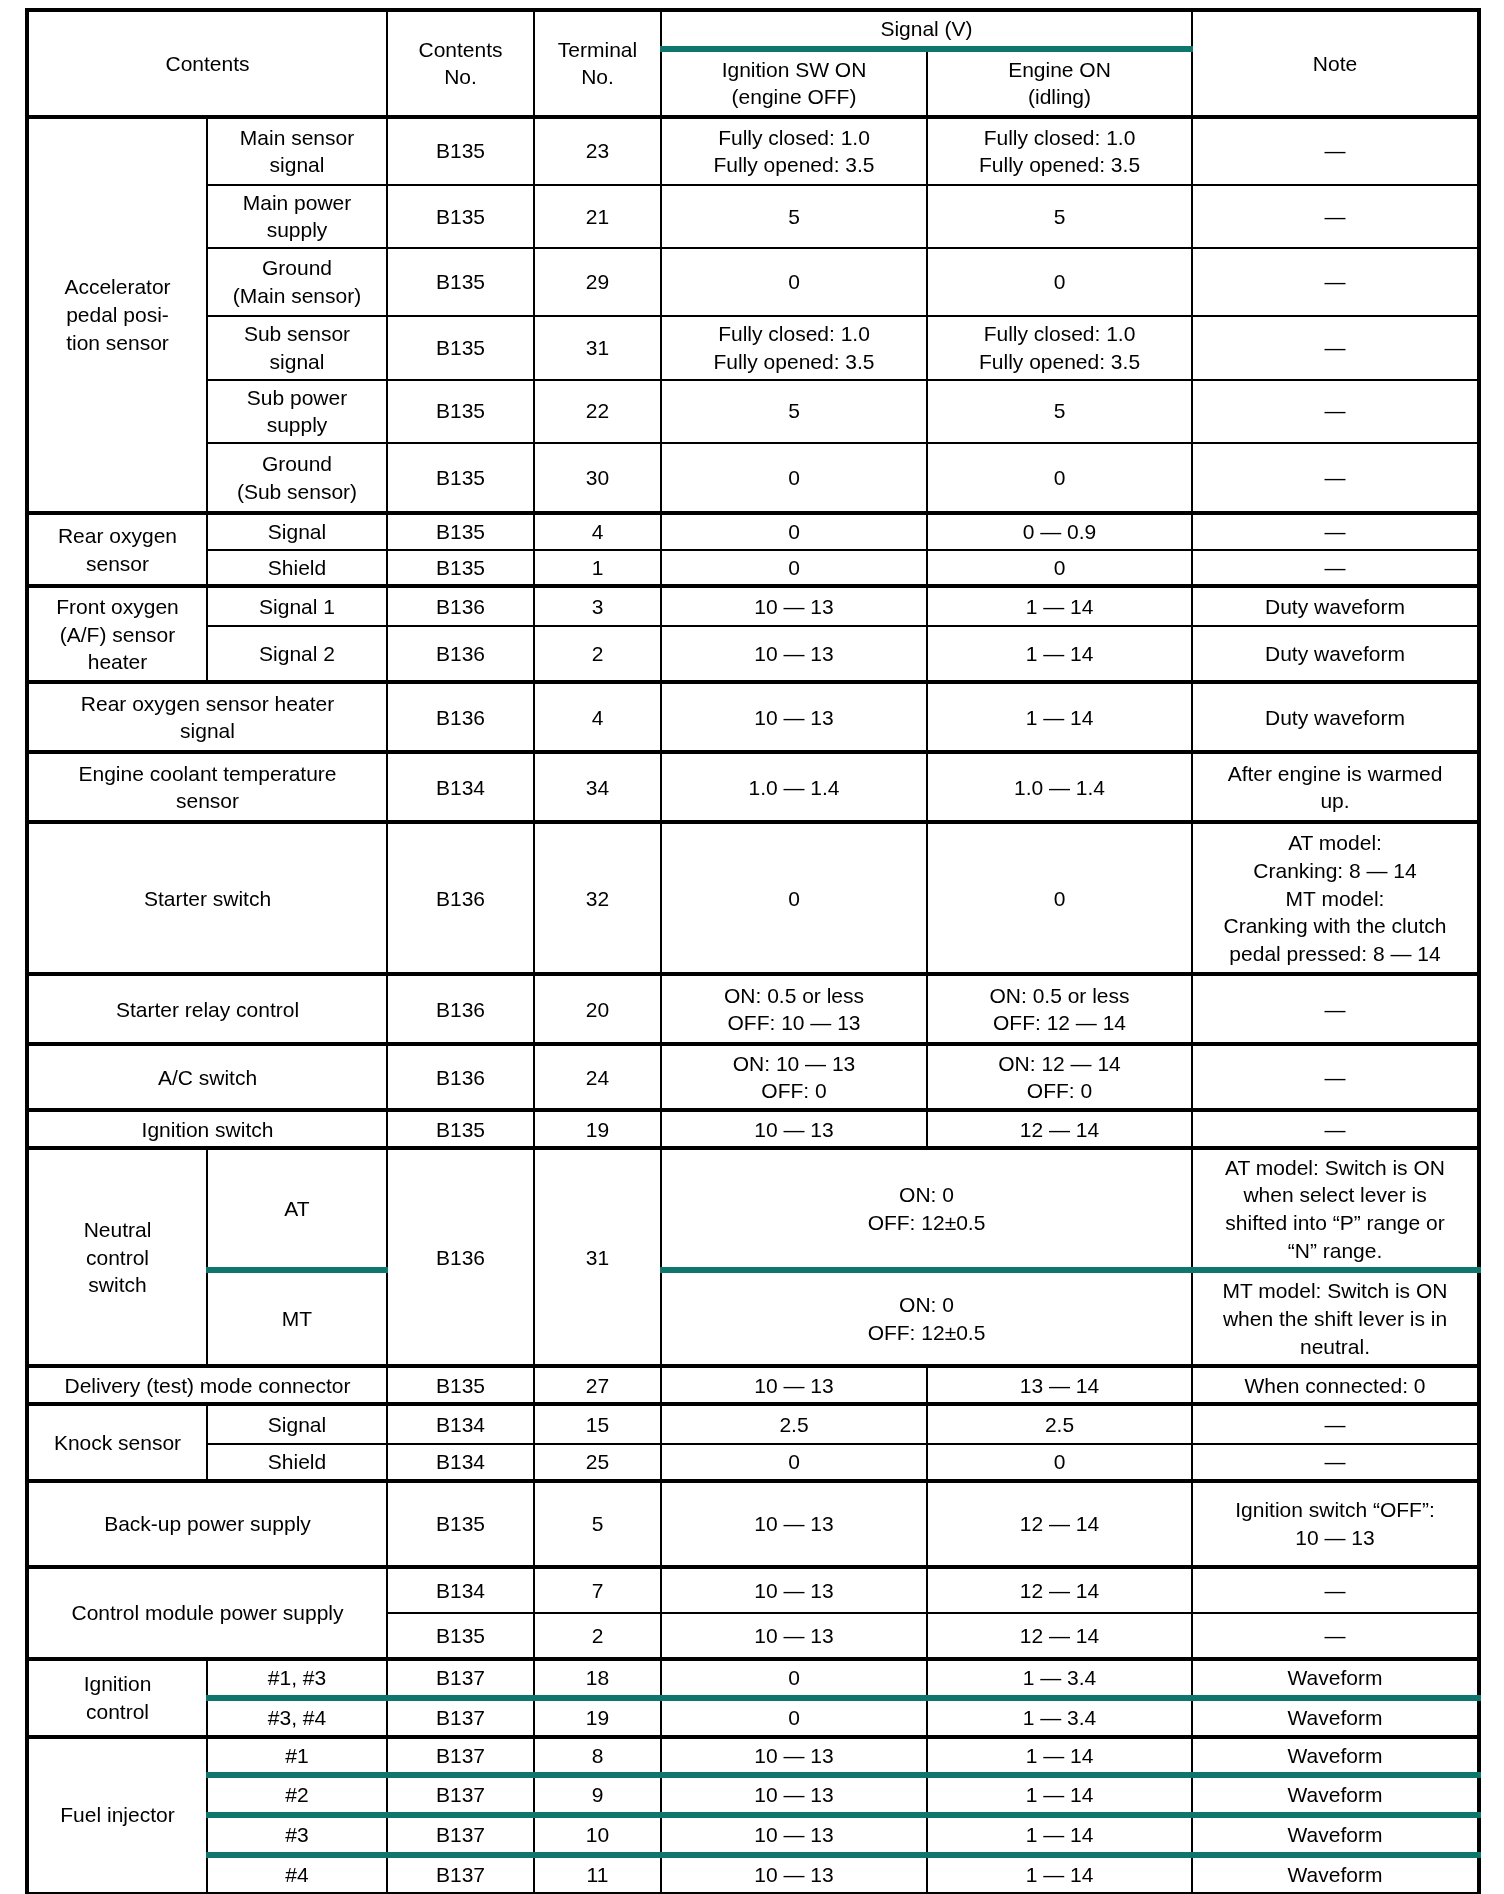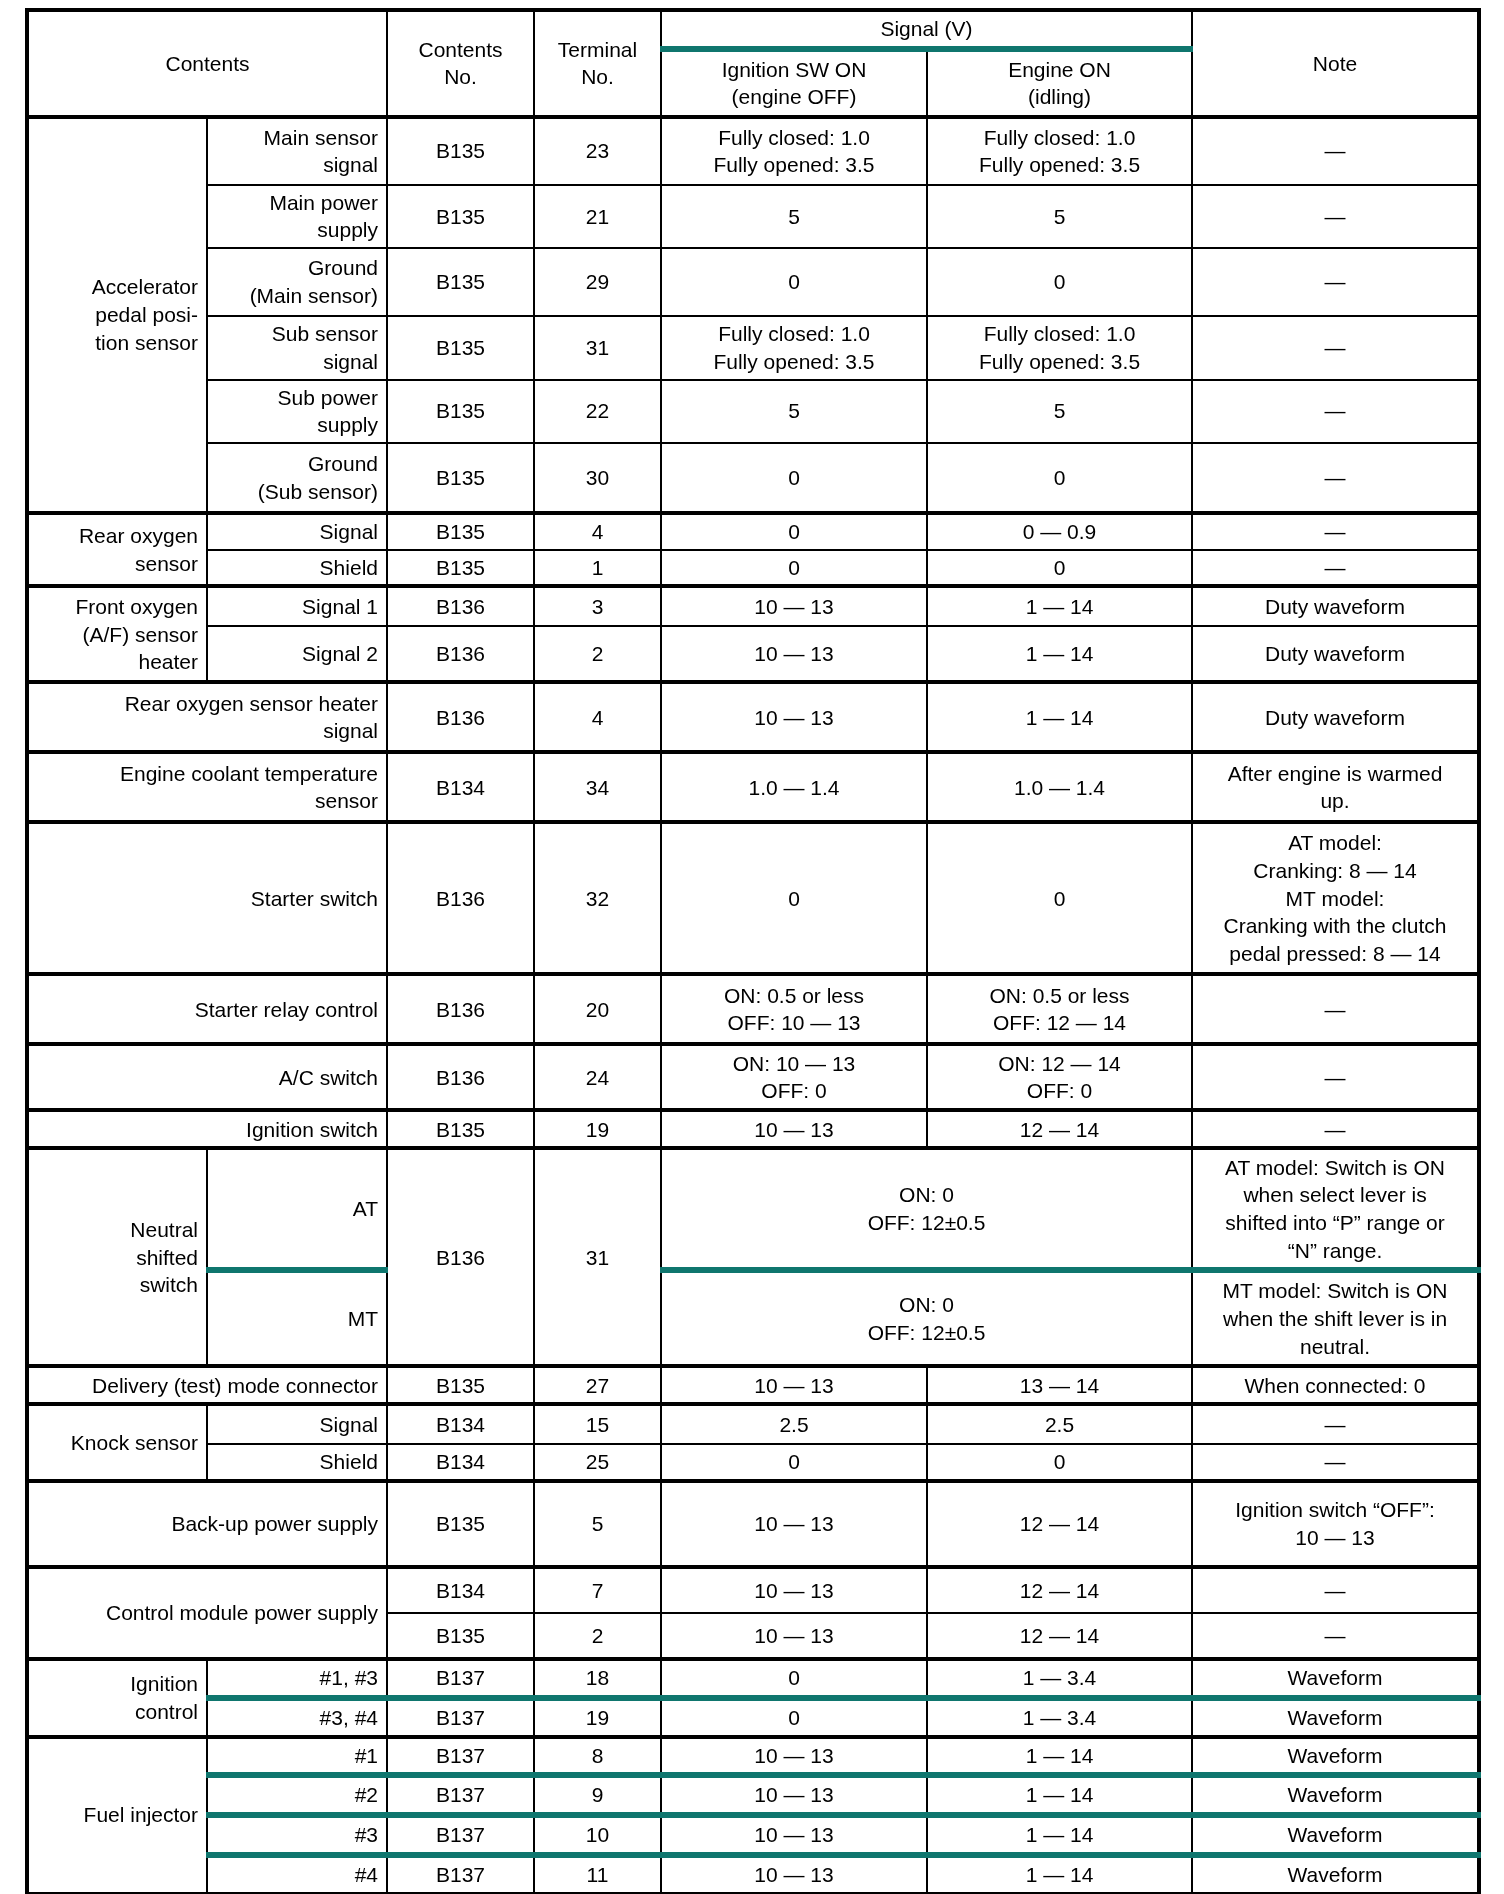--- a/index.html
+++ b/index.html
@@ -27,21 +27,21 @@
     border: 2px solid #000;
     font-size: 21px;
     line-height: 1.32;
     text-align: center;
     vertical-align: middle;
     white-space: pre-line;
     padding: 3px 8px;
     overflow: hidden;
     box-sizing: border-box;
   }
-  table.sigtable td.l { text-align: right; }
+  table.sigtable td.l { text-align: center; }
   table.sigtable td.gt { border-top: 4px solid #000; }   
   table.sigtable td.g3 { border-top: 6px solid #0f766e; }   
 </style>
 </head>
 <body>
 
 <div class="page">
 <table class="sigtable">
   <colgroup>
     <col style="width:180px">
@@ -231,21 +231,21 @@
     <td class="l gt" colspan="2">Ignition switch</td>
     <td class="gt">B135</td>
     <td class="gt">19</td>
     <td class="gt">10 — 13</td>
     <td class="gt">12 — 14</td>
     <td class="gt">—</td>
   </tr>
 
   <tr style="height:122px">
     <td class="l gt" rowspan="2">Neutral
-shifted
+control
 switch</td>
     <td class="l gt">AT</td>
     <td class="gt" rowspan="2">B136</td>
     <td class="gt" rowspan="2">31</td>
     <td class="gt" colspan="2">ON: 0
 OFF: 12±0.5</td>
     <td class="gt">AT model: Switch is ON
 when select lever is
 shifted into “P” range or
 “N” range.</td>

